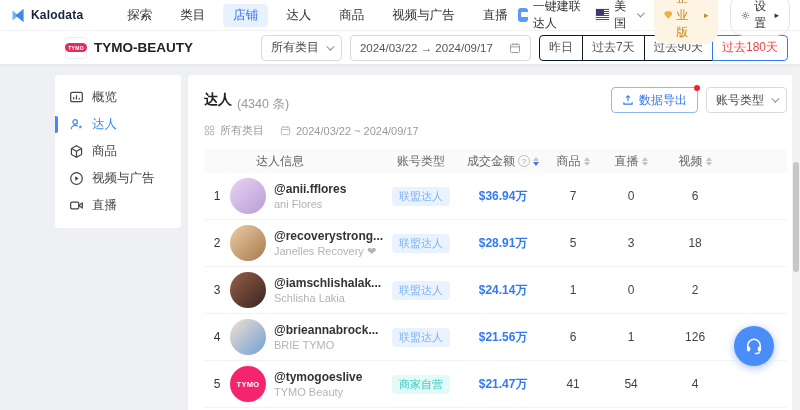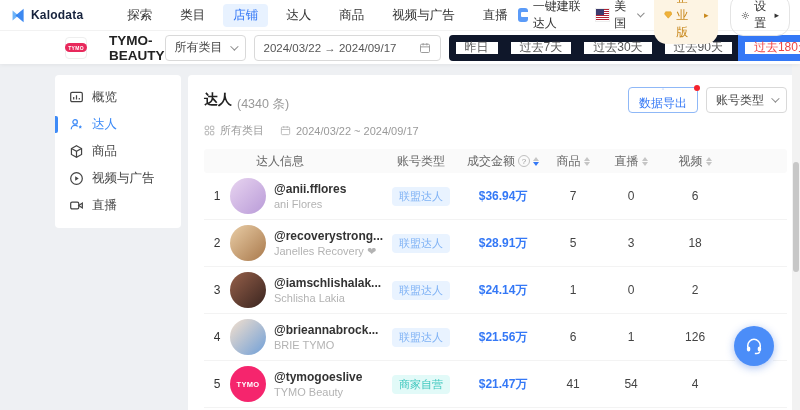--- a/index.html
+++ b/index.html
@@ -20,47 +20,47 @@
   .country { display:flex; align-items:center; gap:5px; cursor:pointer; font-size:12px; }
   .flag { width:18px; height:12px; background:repeating-linear-gradient(to bottom,#b22234 0 1px,#fff 1px 2px); position:relative; box-shadow:0 0 0 1px #eee; }
   .flag::after { content:""; position:absolute; left:0; top:0; width:8px; height:6px; background:#3c3b6e; }
   .chev { display:inline-block; width:6px; height:6px; border:solid #8a8a8a; border-width:0 1.4px 1.4px 0; transform:rotate(45deg) translateY(-2px); }
   .plan-pill { display:flex; align-items:center; gap:4px; background:#fdf4e3; border-radius:13px; padding:3px 10px; color:#c8871a; font-size:12px; cursor:pointer; }
   .plan-arrow,.set-arrow { font-size:9px; color:inherit; }
   .settings-pill { display:flex; align-items:center; gap:4px; border:1px solid #e4e4e4; border-radius:13px; padding:3px 10px; font-size:12px; color:#333; cursor:pointer; }
 
   
   .shopbar { height:34px; background:#fff; border-top:1px solid #f2f2f2; box-shadow:0 1px 4px rgba(0,0,0,.06); display:flex; align-items:center; padding:0 12px 0 65px; position:relative; z-index:2; }
-  .brand { display:flex; align-items:center; gap:22px; }
+  .brand { display:flex; align-items:center; gap:7px; }
   .brand-logo { width:22px; height:22px; border:1px solid #eee; border-radius:4px; background:#fff; display:flex; align-items:center; justify-content:center; }
   .brand-badge { background:#e8295c; color:#fff; font-size:5px; font-weight:700; border-radius:6px; padding:1.5px 3.5px; letter-spacing:.3px; }
   .shop-name { font-size:13.5px; font-weight:700; color:#222; }
   .shop-controls { margin-left:auto; display:flex; align-items:center; gap:8px; }
   .select-box { height:26px; border:1px solid #d9d9d9; border-radius:4px; background:#fff; display:flex; align-items:center; gap:7px; padding:0 9px; font-size:12px; color:#444; cursor:pointer; white-space:nowrap; }
-  .date-box { height:26px; border:1px solid #d9d9d9; border-radius:4px; background:#fff; display:flex; align-items:center; gap:22px; padding:0 9px; font-size:11.5px; color:#555; cursor:pointer; white-space:nowrap; }
+  .date-box { height:26px; border:1px solid #d9d9d9; border-radius:4px; background:#fff; display:flex; align-items:center; gap:16px; padding:0 9px; font-size:11.5px; color:#555; cursor:pointer; white-space:nowrap; }
   .range-group { display:flex; }
-  .range-btn { height:26px; border:7px solid #0f172a; background:#fff; padding:0 9px; font-size:12px; color:#555; display:flex; align-items:center; margin-left:-1px; cursor:pointer; white-space:nowrap; }
+  .range-btn { height:26px; border:1px solid #0f172a; background:#fff; padding:0 9px; font-size:12px; color:#555; display:flex; align-items:center; margin-left:-1px; cursor:pointer; white-space:nowrap; }
   .range-btn:first-child { border-radius:4px 0 0 4px; margin-left:0; }
   .range-btn:last-child { border-radius:0 4px 4px 0; }
   .range-btn.active { color:#ef4444; border-color:#3478f6; position:relative; z-index:1; }
 
   
   .page { display:flex; align-items:flex-start; padding:11px 36px 0 55px; gap:7px; }
   .sidebar { width:126px; background:#fff; border-radius:4px; padding:9px 0; flex:none; }
   .side-item { display:flex; align-items:center; gap:8px; height:27px; padding:0 14px; font-size:12.5px; color:#444; cursor:pointer; position:relative; }
   .side-item svg { flex:none; }
   .side-item.active { color:#3e8bf7; }
   .side-item.active::before { content:""; position:absolute; left:0; top:5px; bottom:5px; width:3px; background:#3e8bf7; border-radius:0 2px 2px 0; }
 
   .card { flex:1; background:#fff; border-radius:4px; padding:12px 16px 0; min-height:420px; }
   .card-head { display:flex; align-items:center; }
   .card-title { font-size:14px; font-weight:700; color:#222; }
   .card-count { font-size:12.5px; color:#999; margin-left:5px; font-weight:400;margin-top:9px; }
   .head-actions { margin-left:auto; display:flex; align-items:center; gap:8px; }
-  .export-btn { position:relative; display:flex; align-items:center; gap:5px; height:26px; padding:0 10px; border:1px solid #8fb8f7; border-radius:4px; color:#3478f6; font-size:12px; background:#fff; cursor:pointer;flex-direction:column; }
+  .export-btn { position:relative; display:flex; align-items:center; gap:5px; height:26px; padding:0 10px; border:1px solid #8fb8f7; border-radius:4px; color:#3478f6; font-size:12px; background:#fff; cursor:pointer; }
   .export-dot { position:absolute; top:-3px; right:-3px; width:6px; height:6px; border-radius:50%; background:#f5222d; }
   .applied { display:flex; align-items:center; gap:16px; margin-top:10px; font-size:11px; color:#9a9a9a; }
   .applied-item { display:flex; align-items:center; gap:5px; }
 
   
   .thead { display:flex; align-items:center; background:#fafafa; border-radius:3px; height:24px; margin-top:11px; font-size:12px; color:#666; }
   .trow { display:flex; align-items:center; height:47px; border-bottom:1px solid #f3f3f3; cursor:pointer; }
   .c-rank { width:26px; text-align:center; flex:none; }
   .c-av { width:44px; flex:none; display:flex; align-items:center; }
   .c-info { flex:1; min-width:0; }
@@ -159,21 +159,20 @@
     <span class="date-box">
       <span>2024/03/22 → 2024/09/17</span>
       <svg width="12" height="12" viewBox="0 0 16 16" fill="none" stroke="#999" stroke-width="1.3">
         <rect x="2" y="3" width="12" height="11" rx="1.5"></rect>
         <path d="M2 6.5h12M5.5 1.5v3M10.5 1.5v3"></path>
       </svg>
     </span>
     <span class="range-group">
       <span class="range-btn">昨日</span>
       <span class="range-btn">过去7天</span>
-      <span class="range-btn">过去30天</span>
       <span class="range-btn">过去90天</span>
       <span class="range-btn active">过去180天</span>
     </span>
   </div>
 </div>
 
 <div class="page">
 
   <div class="sidebar">
     <div class="side-item">

